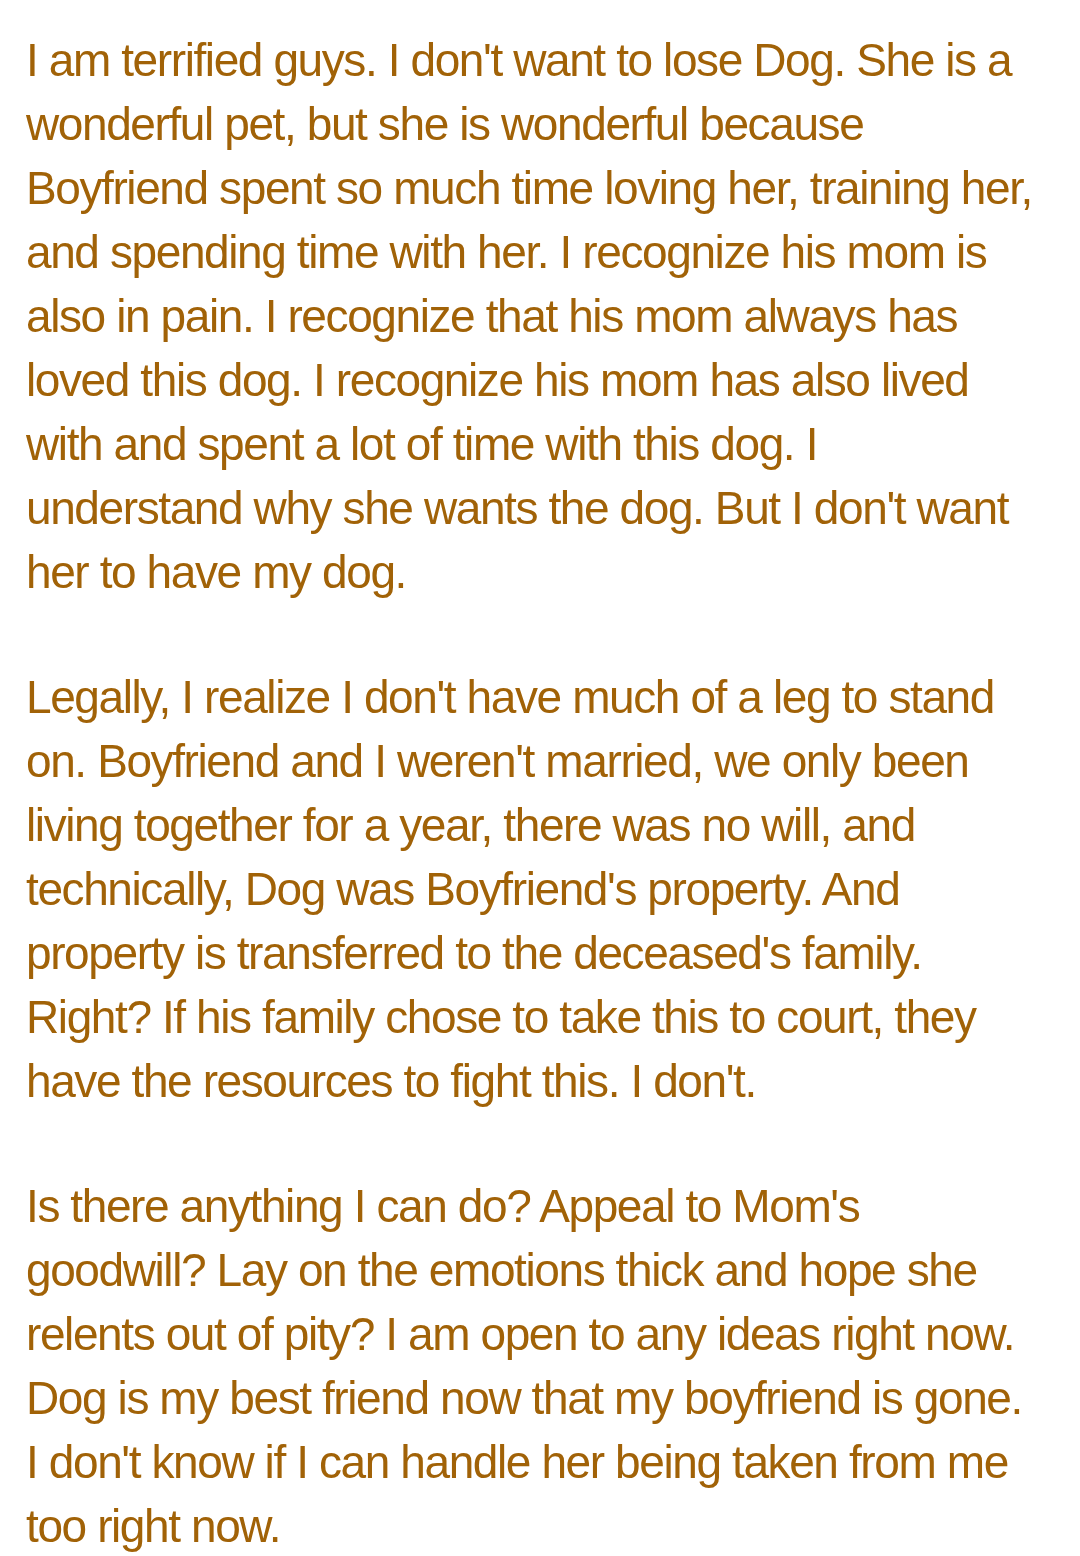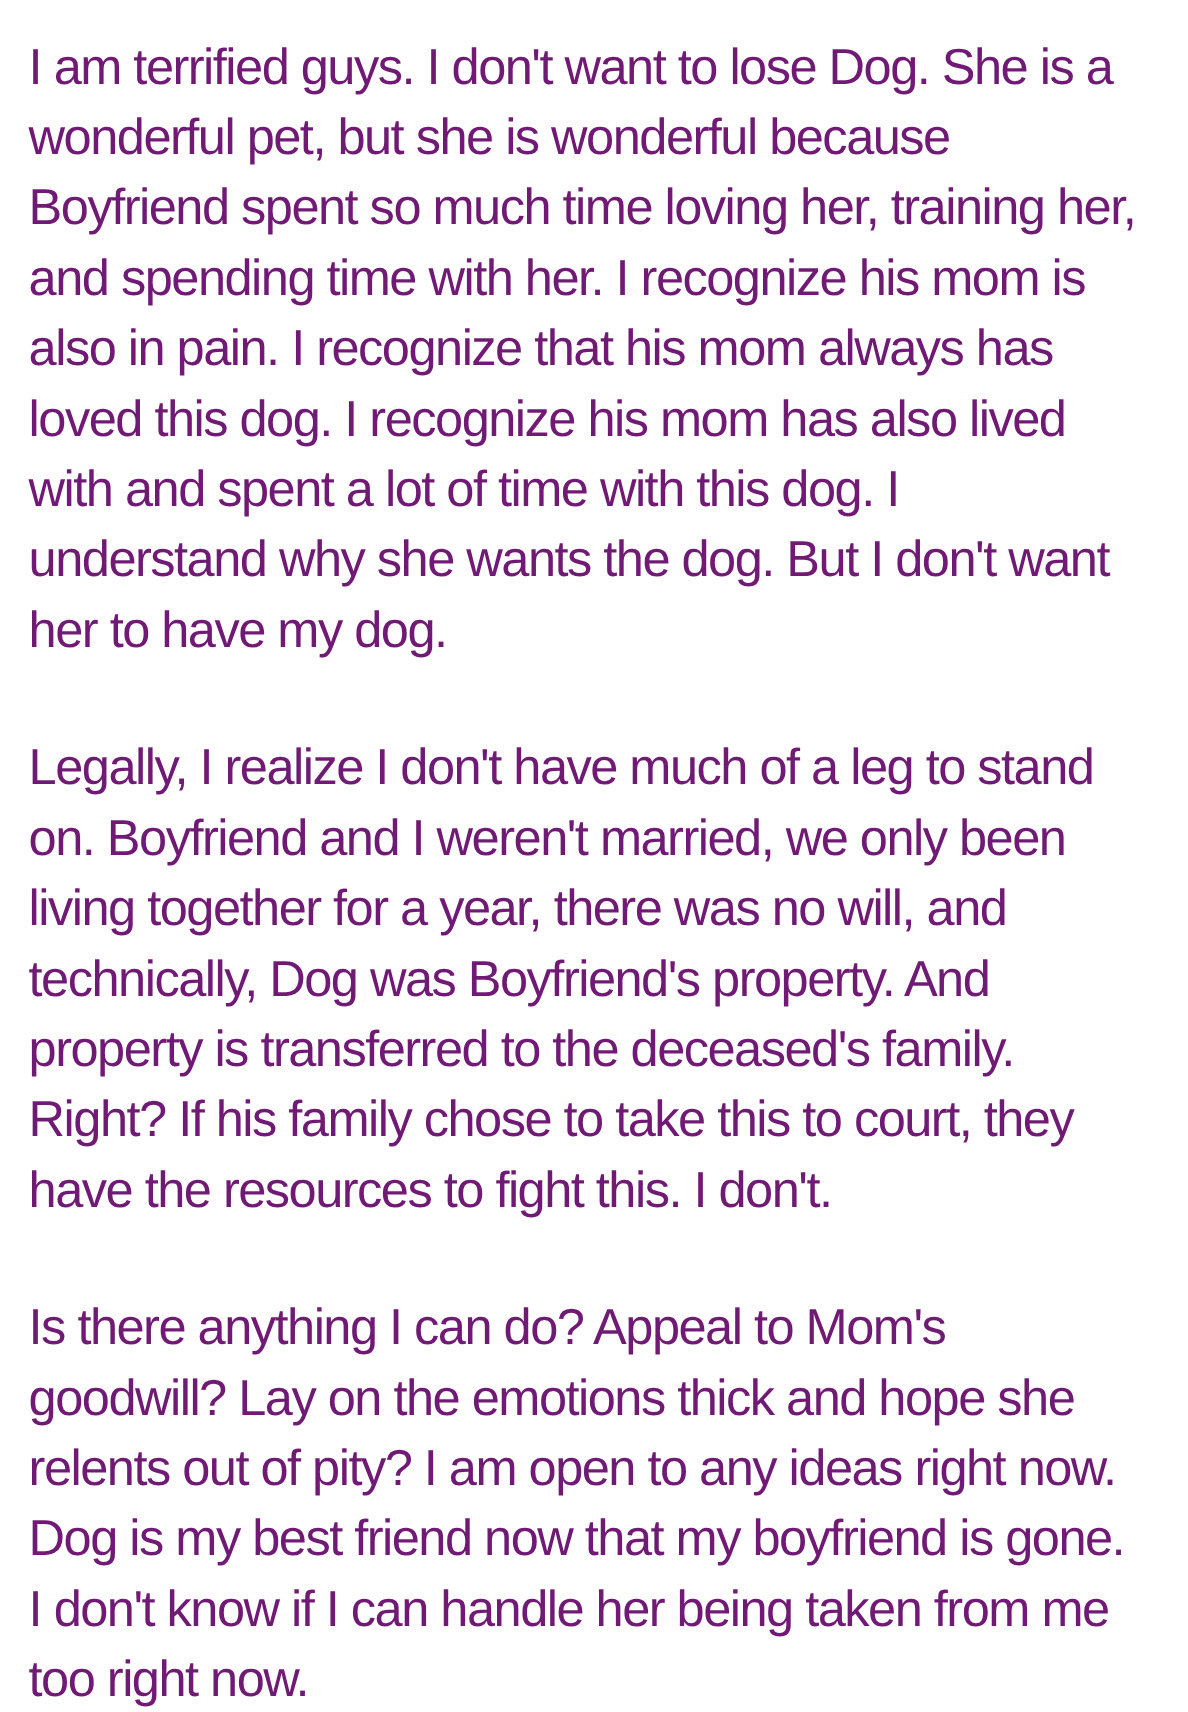--- a/index.html
+++ b/index.html
@@ -15,21 +15,21 @@
   }
   .post-body {
     box-sizing: border-box;
     width: 1080px;
     height: 1556px;
     padding: 28px 10px 0 26px;
     font-family: "Liberation Sans", sans-serif;
     font-size: 46px;
     line-height: 64px;
     letter-spacing: -1.4px;
-    color: #701a75;
+    color: #a16207;
     background: #ffffff;
     overflow: hidden;
   }
   .post-body p {
     margin: 0 0 61px 0;
     white-space: pre; 
   }
 </style>
 </head>
 <body>

